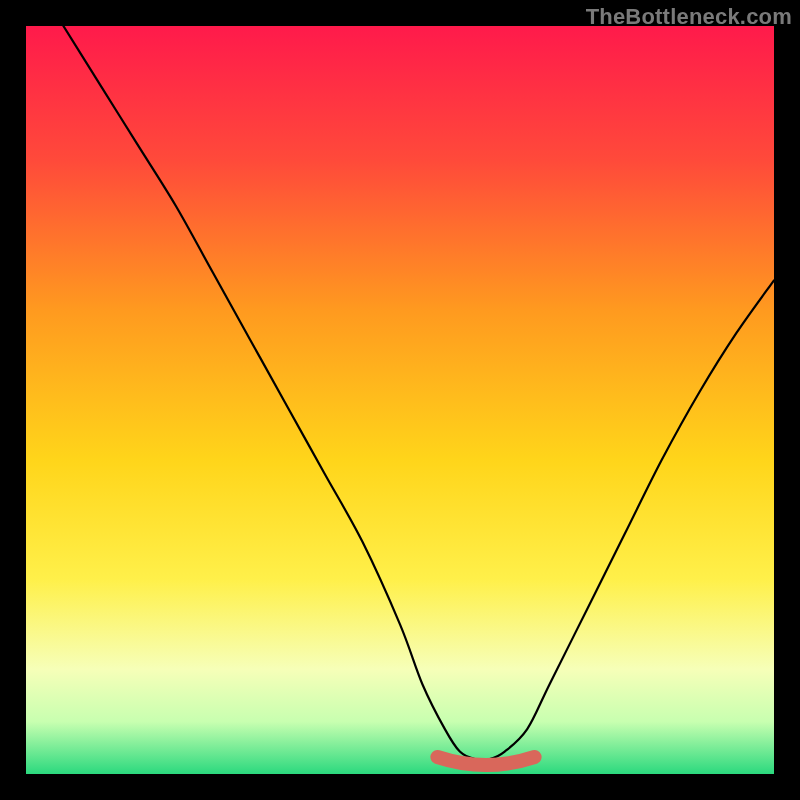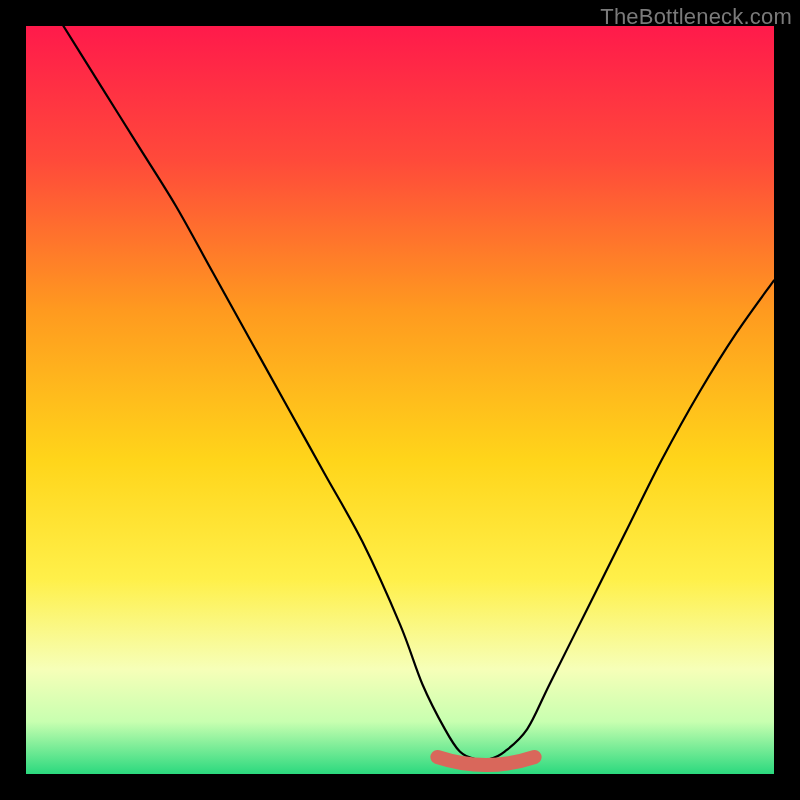--- a/index.html
+++ b/index.html
@@ -1,18 +1,18 @@
 <!DOCTYPE html>
 <html><head>
 <meta charset="utf-8">
 <style>
   html,body{margin:0;padding:0;width:800px;height:800px;overflow:hidden;background:#000;font-family:Arial,Helvetica,sans-serif}
   .frame{position:absolute;inset:0;background:#000}
   .plot{position:absolute;left:26px;top:26px;width:748px;height:748px}
-  .watermark{position:absolute;top:4px;right:8px;color:#7a7a7a;font-size:22px;font-weight:400;letter-spacing:.2px}
+  .watermark{position:absolute;top:4px;right:8px;color:#7a7a7a;font-size:22px;font-weight:700;letter-spacing:.2px}
   svg{display:block}
 </style>
 </head>
 <body>
 
 <div class="frame">
   <div class="plot">
     <svg viewBox="0 0 748 748" width="748" height="748">
       <defs>
         <linearGradient id="bg" x1="0" y1="0" x2="0" y2="1">

